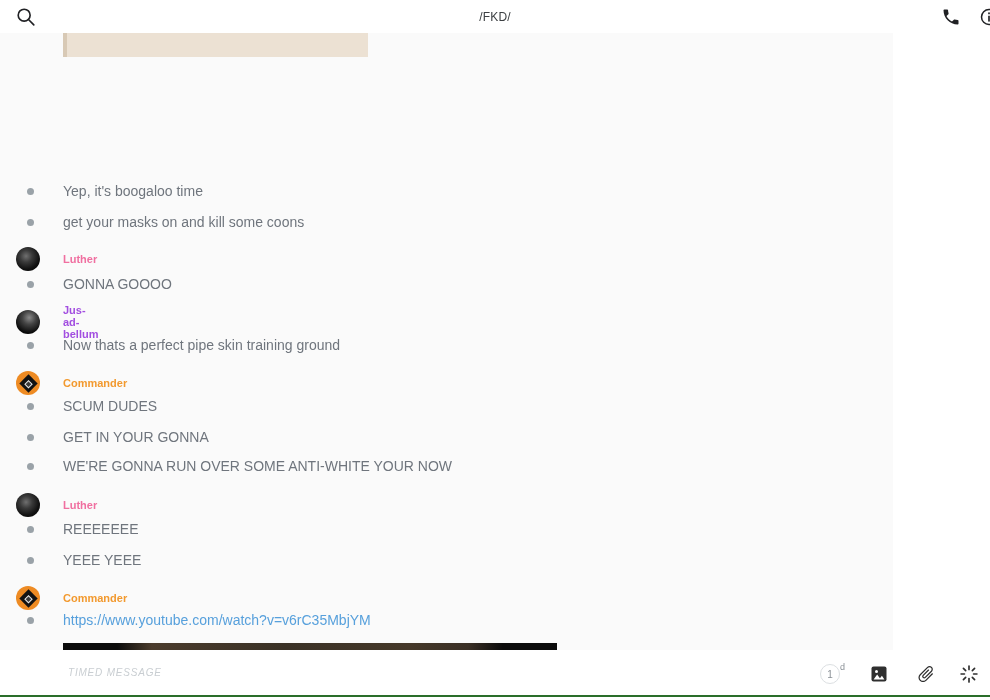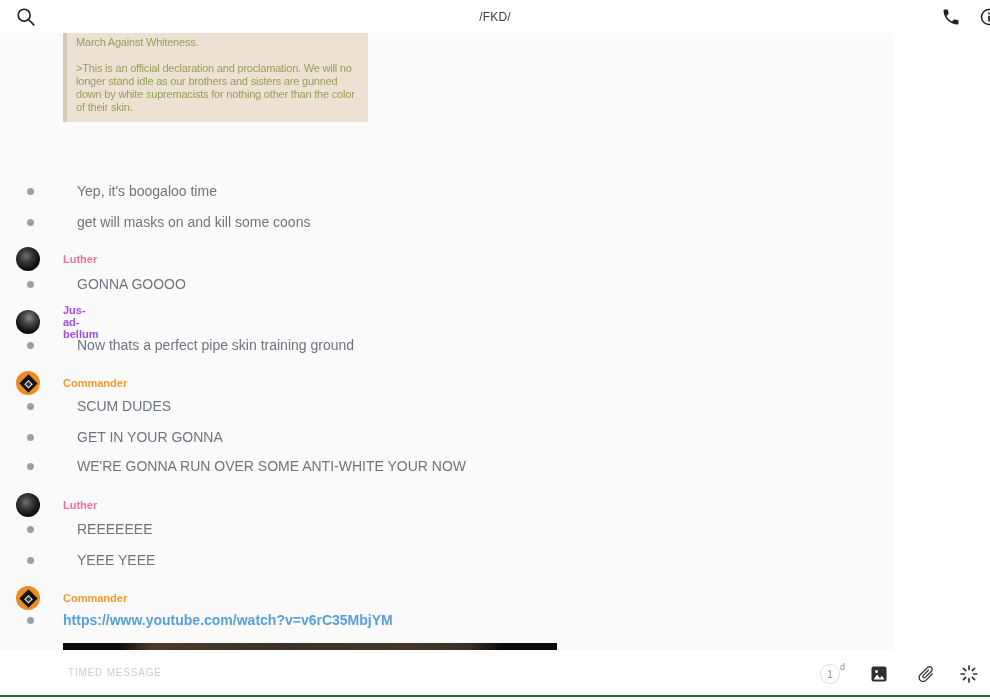--- a/index.html
+++ b/index.html
@@ -19,41 +19,41 @@
   .chat { position:absolute; top:33px; left:0; right:0; bottom:50px; background:#fafafa; overflow:hidden; }
 
   .quote { position:absolute; top:0; left:63px; width:305px;
            border-left:4px solid #d8c9b5; background:#ece1d3;
            padding:3px 8px 8px 9px; font-size:11px; line-height:13px; letter-spacing:-0.2px; }
   .quote p { margin:0; }
   .quote .gap { height:13px; }
 
   .msg-row { position:absolute; left:0; height:30px; display:flex; align-items:center; }
   .bullet { position:absolute; left:27px; width:7px; height:7px; border-radius:50%; background:#9aa2a8; }
-  .msg-text { position:absolute; left:77px; font-size:14px; color:#6f757d; white-space:nowrap; }
+  .msg-text { position:absolute; left:63px; font-size:14px; color:#6f757d; white-space:nowrap; }
   .msg-link { position:absolute; left:63px; font-size:14px; white-space:nowrap; text-decoration:none; cursor:pointer; }
 
   .grp-hdr { position:absolute; left:0; height:24px; display:flex; align-items:center; }
   .avatar { position:absolute; left:16px; width:24px; height:24px; border-radius:50%; cursor:pointer; }
   .avatar.luther { background:radial-gradient(circle at 42% 38%, #707070 0%, #3a3a3a 30%, #101010 65%, #000 100%); }
   .avatar.jus    { background:radial-gradient(circle at 55% 32%, #8a8a8a 0%, #444 32%, #0a0a0a 72%); }
   .avatar.commander { background:#ee8b23; display:flex; align-items:center; justify-content:center; }
   .diamond-outer { width:13px; height:13px; background:#121212; transform:rotate(45deg);
                    display:flex; align-items:center; justify-content:center; }
   .diamond-inner { width:6px; height:6px; border:1.5px solid #e6e6e6; background:#3a3a3a; }
   .uname { position:absolute; left:63px; font-size:11px; font-weight:bold; cursor:pointer; }
 
   .img-strip { position:absolute; left:63px; top:610px; width:494px; height:7px; cursor:pointer;
                background:linear-gradient(90deg,#0b0b0b 0%,#0b0b0b 11%,#4a3b2c 18%,#3a3126 45%,#453829 70%,#3a2f25 82%,#0b0b0b 89%,#0b0b0b 100%); }
 
   
   .composer { position:absolute; left:0; bottom:0; width:990px; height:50px; background:#ffffff; z-index:20; }
   .composer input { position:absolute; left:68px; top:0; height:44px; width:600px; border:none; outline:none;
                     background:transparent; font-family:"Liberation Sans",sans-serif;
-                    font-size:10px; letter-spacing:.8px; color:#555; }
+                    font-size:10px; letter-spacing:.8px; color:#555;font-style:italic; }
   .composer input::placeholder { color:#c9ced2; }
   .timer-badge { position:absolute; left:820px; top:12px; width:30px; height:24px; cursor:pointer; }
   .timer-circle { position:absolute; left:0; top:2px; width:20px; height:20px; border-radius:50%;
                   border:1.5px solid #dcdfe2; color:#8a9096; font-size:10px;
                   display:flex; align-items:center; justify-content:center; }
   .timer-unit { position:absolute; left:20px; top:0; font-size:9px; color:#8a9096; }
   .cmp-icon { position:absolute; top:14px; width:22px; height:22px; cursor:pointer; }
   .icon-image { left:869px; }
   .icon-clip  { left:916px; }
   .icon-burst { left:959px; }
@@ -83,32 +83,30 @@
         <circle cx="12" cy="12" r="9" fill="none" stroke="#202124" stroke-width="1.8"></circle>
         <rect x="11" y="10.5" width="2" height="7" fill="#202124"></rect>
         <rect x="11" y="6.5" width="2" height="2.2" fill="#202124"></rect>
       </svg>
     </span>
   </div>
 
   <div class="chat">
 
     <div class="quote" style="background-color: rgb(236, 225, 211); border-left-color: rgb(216, 201, 181);">
-      <p style="color: rgb(148, 161, 92);">March Against Whiteness.</p>
       <div class="gap"></div>
-      <p style="color: rgb(148, 161, 92);">&gt;This is an official declaration and proclamation. We will no longer stand idle as our brothers and sisters are gunned down by white supremacists for nothing other than the color of their skin.</p>
     </div>
 
     <div class="msg-row" style="top:143px;">
       <span class="bullet"></span>
       <span class="msg-text">Yep, it's boogaloo time</span>
     </div>
     <div class="msg-row" style="top:174px;">
       <span class="bullet"></span>
-      <span class="msg-text">get will masks on and kill some coons</span>
+      <span class="msg-text">get your masks on and kill some coons</span>
     </div>
 
     <div class="grp-hdr" style="top:214px;">
       <span class="avatar luther"></span>
       <span class="uname" style="color: rgb(240, 111, 160);">Luther</span>
     </div>
     <div class="msg-row" style="top:236px;">
       <span class="bullet"></span>
       <span class="msg-text">GONNA GOOOO</span>
     </div>
@@ -159,21 +157,21 @@
     <div class="grp-hdr" style="top:553px;">
       <span class="avatar commander">
         <span class="diamond-outer">
           <span class="diamond-inner"></span>
         </span>
       </span>
       <span class="uname" style="color: rgb(242, 153, 46);">Commander</span>
     </div>
     <div class="msg-row" style="top:572px;">
       <span class="bullet"></span>
-      <a class="msg-link" href="#" style="color: rgb(87, 160, 220); font-weight: bold;">https://www.youtube.com/watch?v=v6rC35MbjYM</a>
+      <a class="msg-link" href="#" style="color: rgb(87, 160, 220);">https://www.youtube.com/watch?v=v6rC35MbjYM</a>
     </div>
 
     <div class="img-strip"></div>
   </div>
 
   <div class="composer">
     <input type="text" value="" placeholder="TIMED MESSAGE" style="">
     <span class="timer-badge">
       <span class="timer-circle">1</span>
       <span class="timer-unit">d</span>

